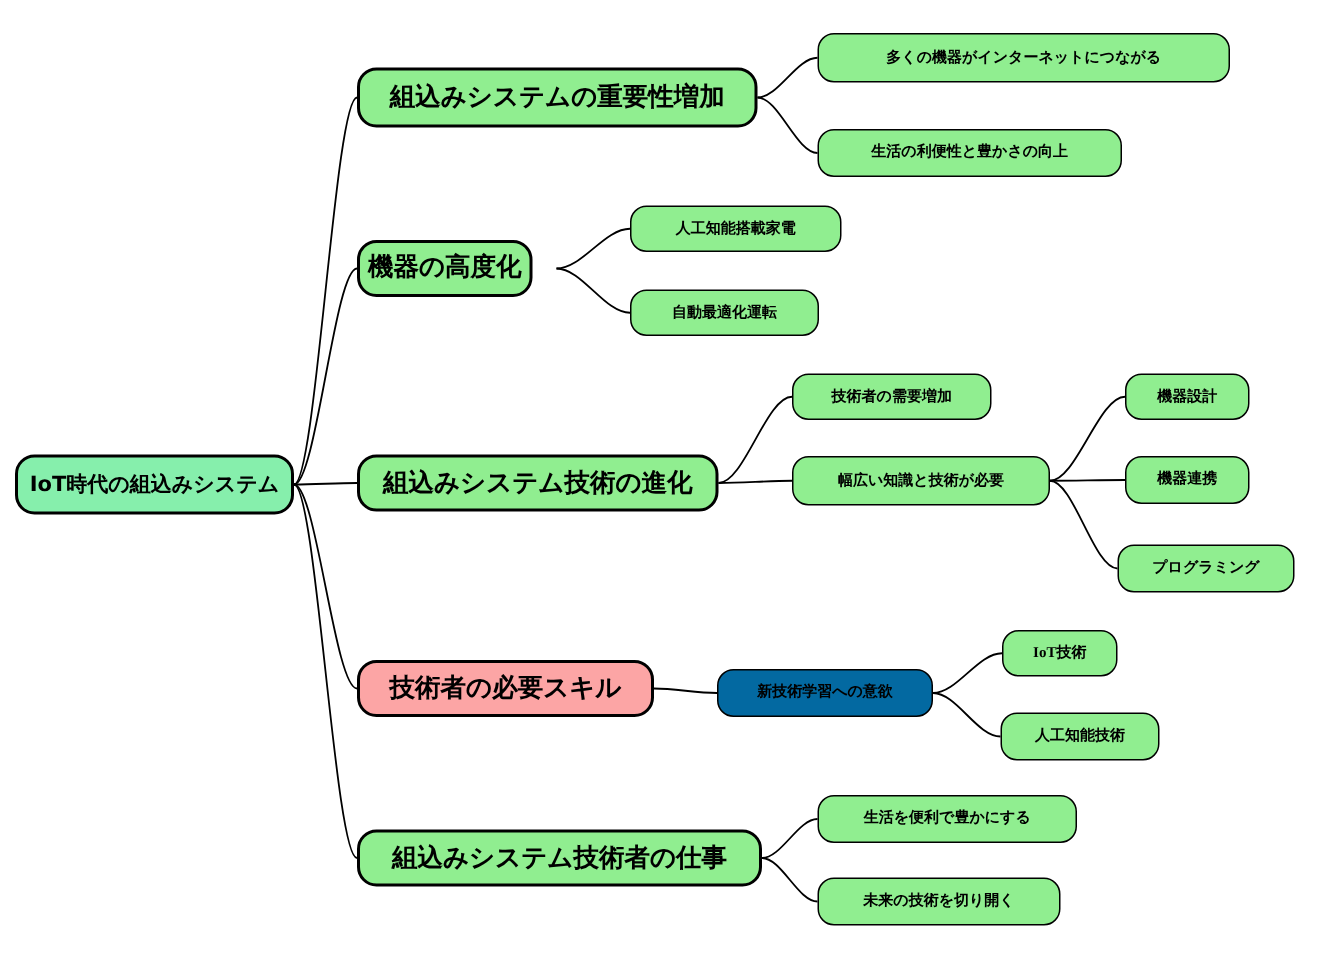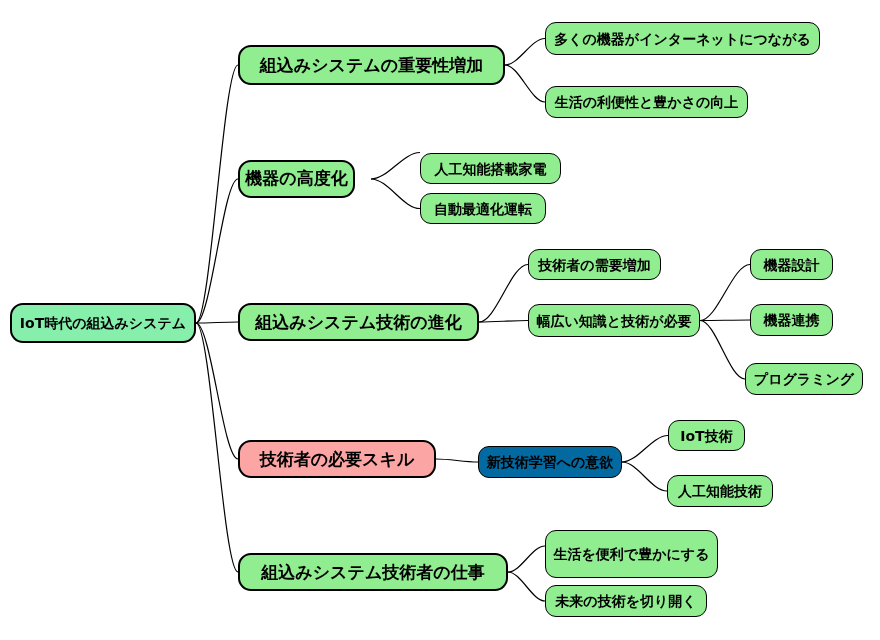--- a/index.html
+++ b/index.html
@@ -43,22 +43,23 @@
     font-size: 14px;
     font-weight: bold;
   }
   .node.level-1 {
     border-width: 2px;
     border-radius: 13px;
     font-size: 17px;
     font-weight: bold;
   }
   .node.level-2, .node.level-3 {
-    font-size: 14px;
+    font-size: 10px;
     font-weight: 600;
+    font-family: Liberation Serif, serif;
   }
 </style>
 </head>
 <body>
 
 <div class="canvas">
   <svg id="edges" xmlns="http://www.w3.org/2000/svg" viewBox="0 0 880 640">
       <path d="M 196 323 C 210.7 323, 223.3 65, 238 65" fill="none" stroke="#000000" stroke-width="1.2"></path>
       <path d="M 505 65 C 519 65, 531 38.5, 545 38.5" fill="none" stroke="#000000" stroke-width="1.2"></path>
       <path d="M 505 65 C 519 65, 531 102, 545 102" fill="none" stroke="#000000" stroke-width="1.2"></path>
@@ -88,21 +89,21 @@
       </div>
       <div class="node level-2" style="left: 545px; top: 22px; width: 275px; height: 33px; background: rgb(144, 238, 144); border-color: rgb(0, 0, 0);">
         <span>多くの機器がインターネットにつながる</span>
       </div>
       <div class="node level-2" style="left: 545px; top: 86px; width: 203px; height: 32px; background: rgb(144, 238, 144); border-color: rgb(0, 0, 0);">
         <span>生活の利便性と豊かさの向上</span>
       </div>
       <div class="node level-1" style="left: 238px; top: 160px; width: 117px; height: 38px; background: rgb(144, 238, 144); border-color: rgb(0, 0, 0); font-family: Liberation Mono, monospace;">
         <span>機器の高度化</span>
       </div>
-      <div class="node level-2" style="left: 420px; top: 137px; width: 141px; height: 31px; background: rgb(144, 238, 144); border-color: rgb(0, 0, 0); margin-top: 16px;">
+      <div class="node level-2" style="left: 420px; top: 137px; width: 141px; height: 31px; background: rgb(144, 238, 144); border-color: rgb(0, 0, 0);">
         <span>人工知能搭載家電</span>
       </div>
       <div class="node level-2" style="left: 420px; top: 193px; width: 126px; height: 31px; background: rgb(144, 238, 144); border-color: rgb(0, 0, 0);">
         <span>自動最適化運転</span>
       </div>
       <div class="node level-1" style="left: 238px; top: 303px; width: 241px; height: 38px; background: rgb(144, 238, 144); border-color: rgb(0, 0, 0);">
         <span>組込みシステム技術の進化</span>
       </div>
       <div class="node level-2" style="left: 528px; top: 249px; width: 133px; height: 31px; background: rgb(144, 238, 144); border-color: rgb(0, 0, 0);">
         <span>技術者の需要増加</span>
@@ -127,20 +128,20 @@
       </div>
       <div class="node level-3" style="left: 668px; top: 420px; width: 77px; height: 31px; background: rgb(144, 238, 144); border-color: rgb(0, 0, 0); border-radius: 11px;">
         <span>IoT技術</span>
       </div>
       <div class="node level-3" style="left: 667px; top: 475px; width: 106px; height: 32px; background: rgb(144, 238, 144); border-color: rgb(0, 0, 0);">
         <span>人工知能技術</span>
       </div>
       <div class="node level-1" style="left: 238px; top: 553px; width: 270px; height: 38px; background: rgb(144, 238, 144); border-color: rgb(0, 0, 0);">
         <span>組込みシステム技術者の仕事</span>
       </div>
-      <div class="node level-2" style="left: 545px; top: 530px; width: 173px; height: 48px; background: rgb(144, 238, 144); border-color: rgb(0, 0, 0);">
+      <div class="node level-2" style="left: 545px; top: 530px; width: 173px; height: 32px; background: rgb(144, 238, 144); border-color: rgb(0, 0, 0);">
         <span>生活を便利で豊かにする</span>
       </div>
       <div class="node level-2" style="left: 545px; top: 585px; width: 162px; height: 32px; background: rgb(144, 238, 144); border-color: rgb(0, 0, 0);">
         <span>未来の技術を切り開く</span>
       </div>
     </div>
 </div>
 
 </body></html>

